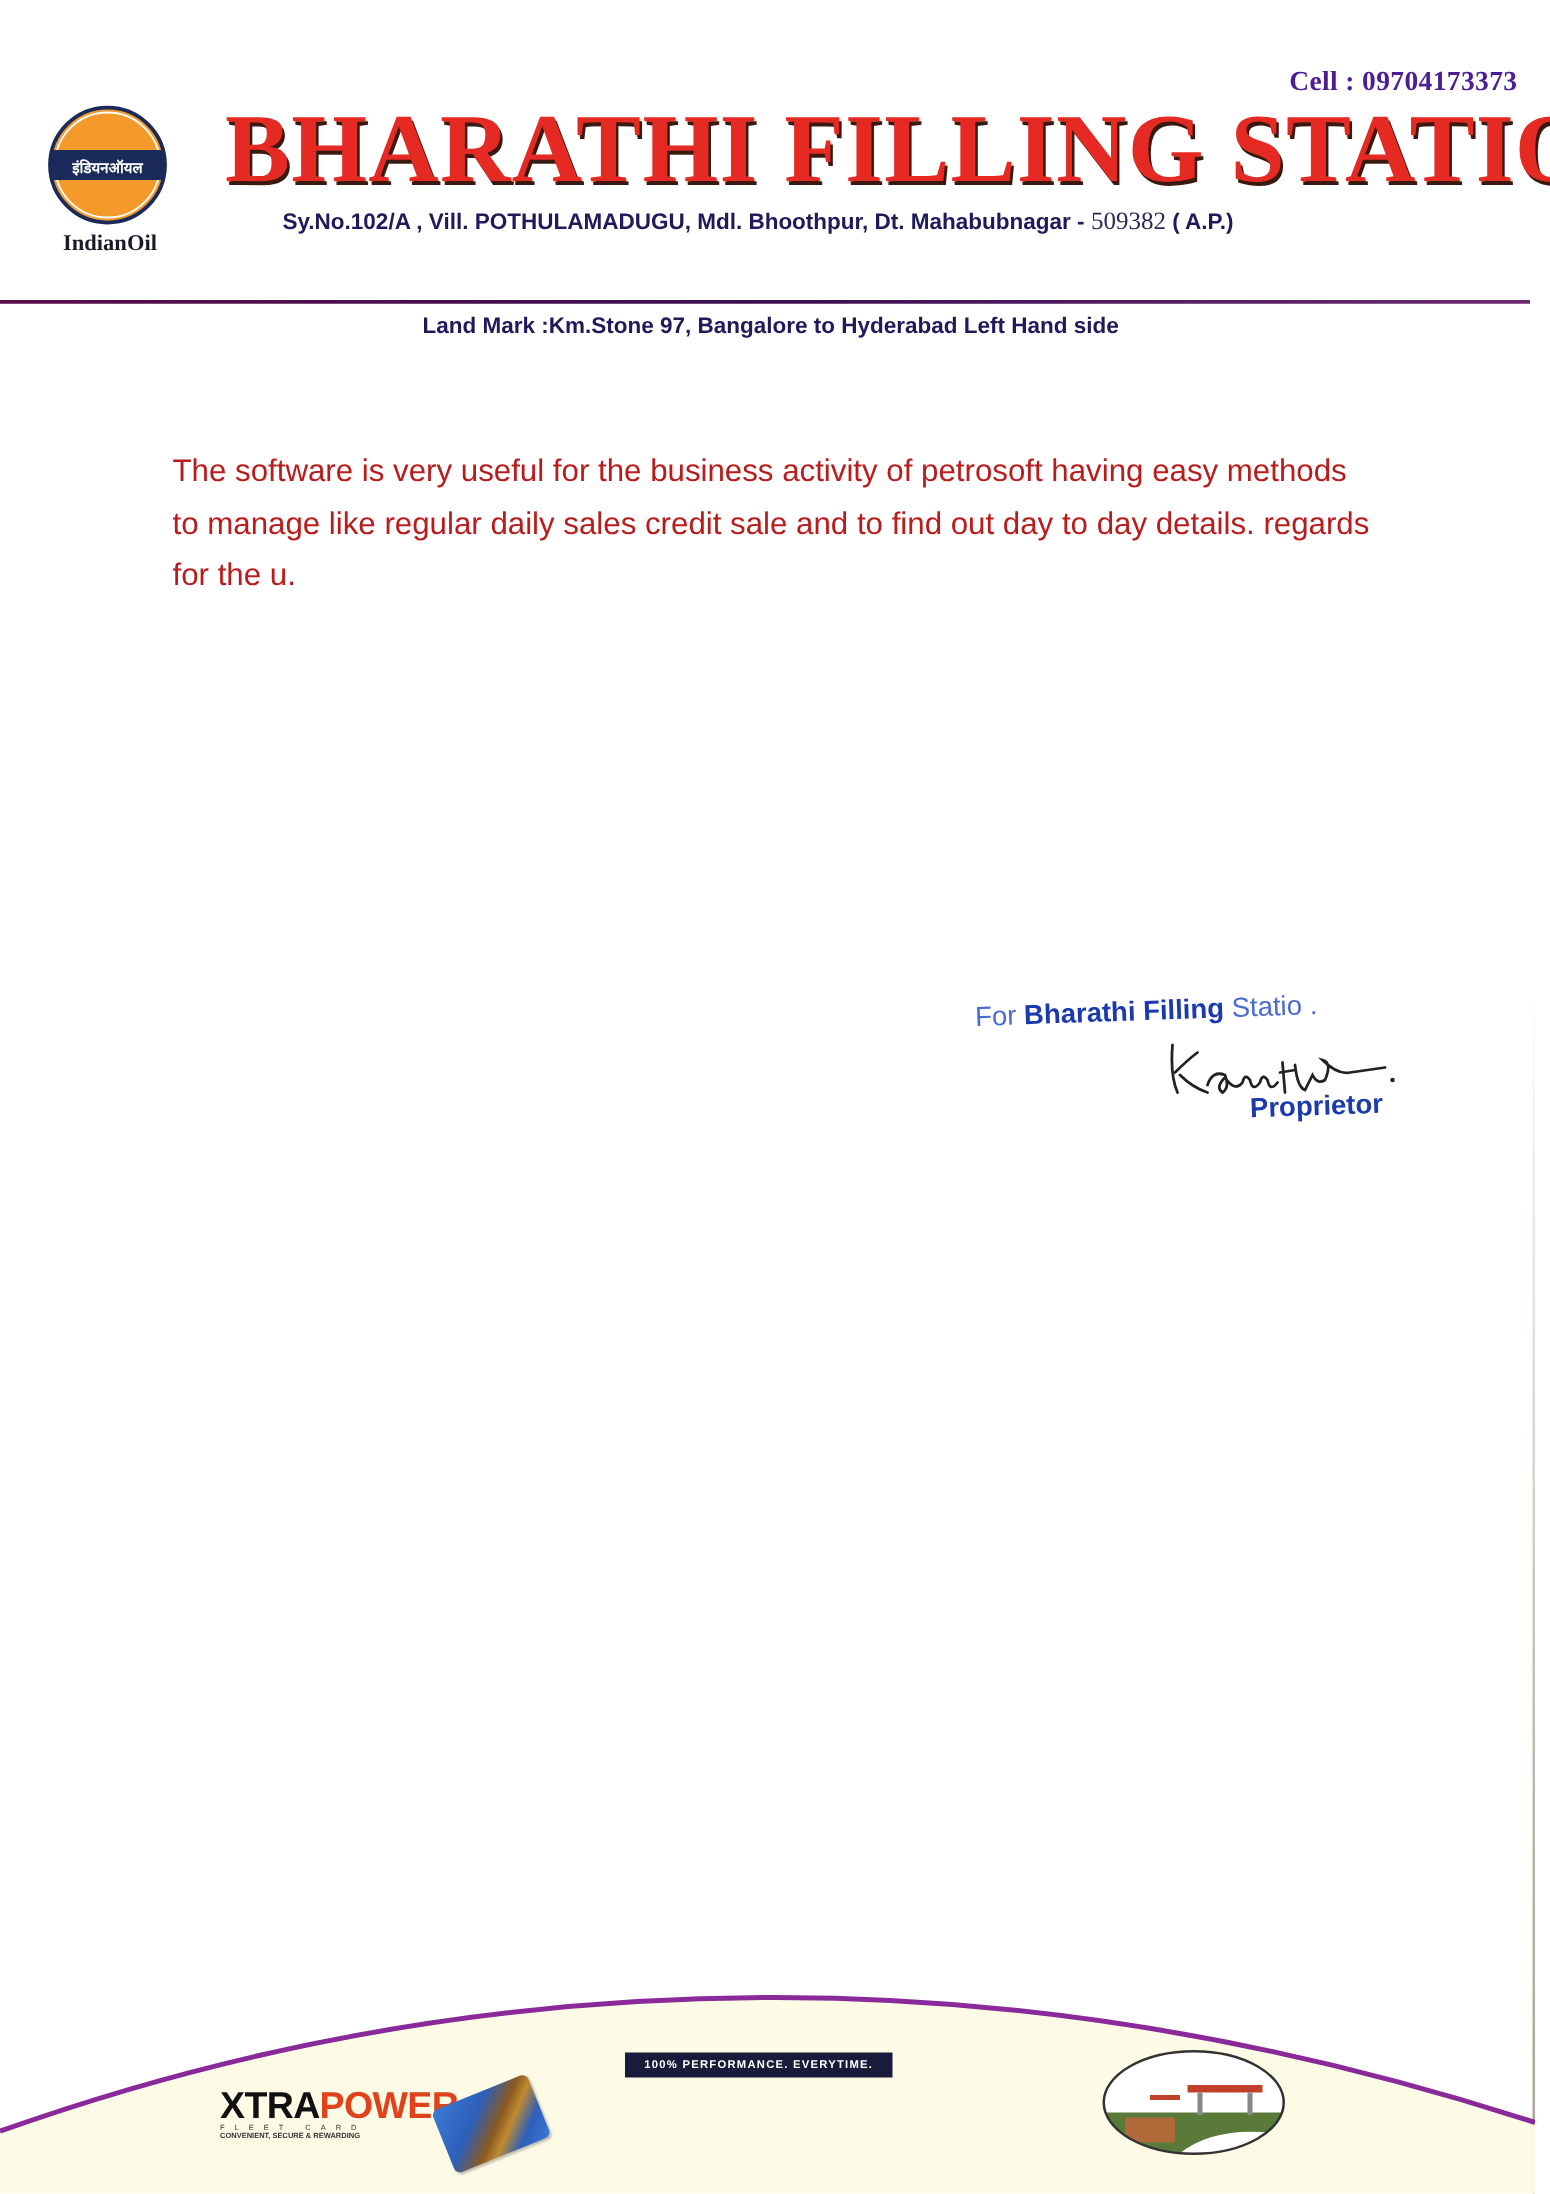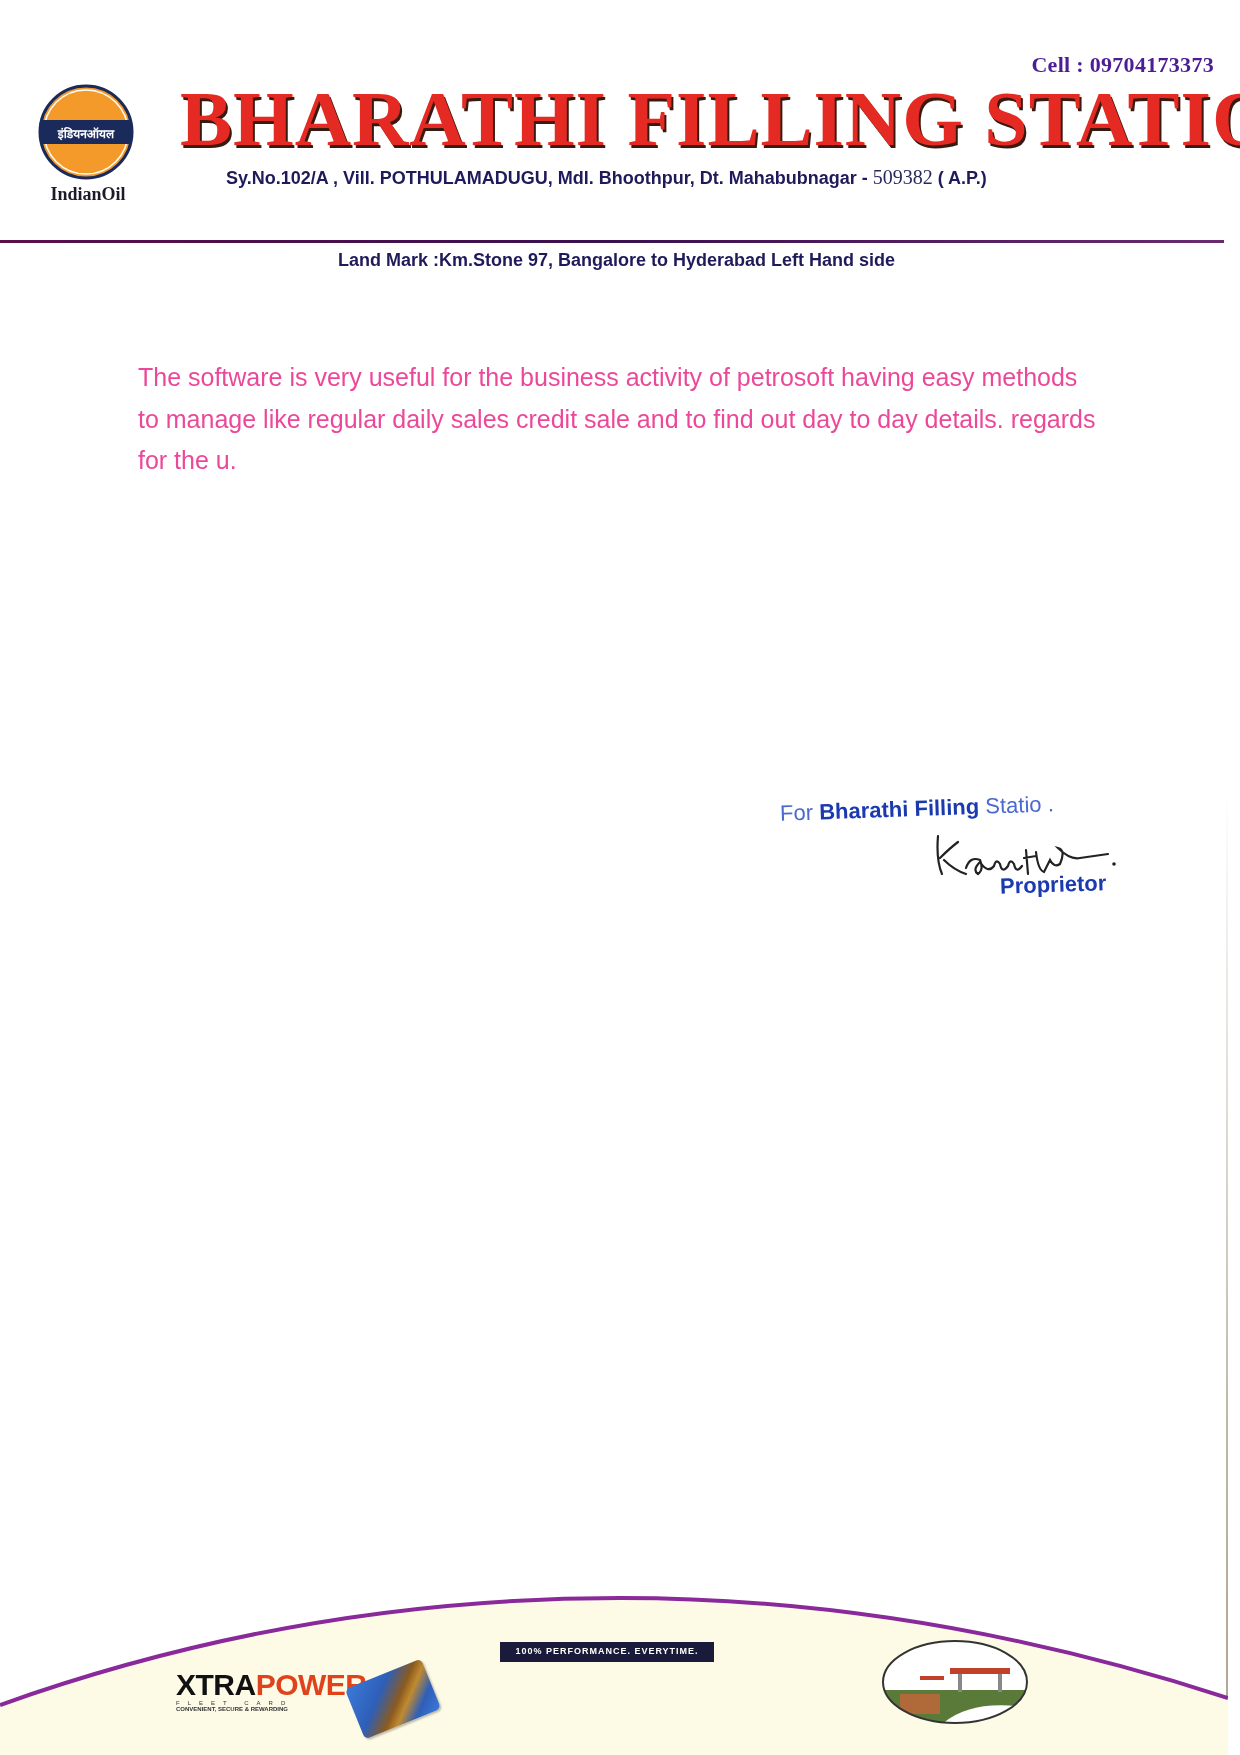--- a/index.html
+++ b/index.html
@@ -43,21 +43,21 @@
     position: absolute; left: 338px; top: 206px; width: 800px;
     font-size: 18px; font-weight: bold; color: #1f1a5a; white-space: nowrap; margin-top: 44px;
   }
   .header-rule {
     position: absolute; left: 0; top: 240px; width: 1224px; height: 3px;
     background: linear-gradient(to right, #5a0e4a, #3a1050 50%, #6a2a70);
   }
   
   .body-text {
     position: absolute; left: 138px; top: 357px; width: 960px;
-    font-size: 25px; line-height: 41.5px; color: #ec4899;
+    font-size: 25px; line-height: 41.5px; color: #b91c1c;
   }
   .body-text p { margin: 0; }
   
   .sign-for {
     position: absolute; left: 780px; top: 796px;
     font-size: 22px; font-weight: bold; color: #1c3ab0; transform: rotate(-2deg);
     white-space: nowrap;
   }
   .sign-for .faded { color: #4a6ad0; font-weight: normal; }
   .signature {

